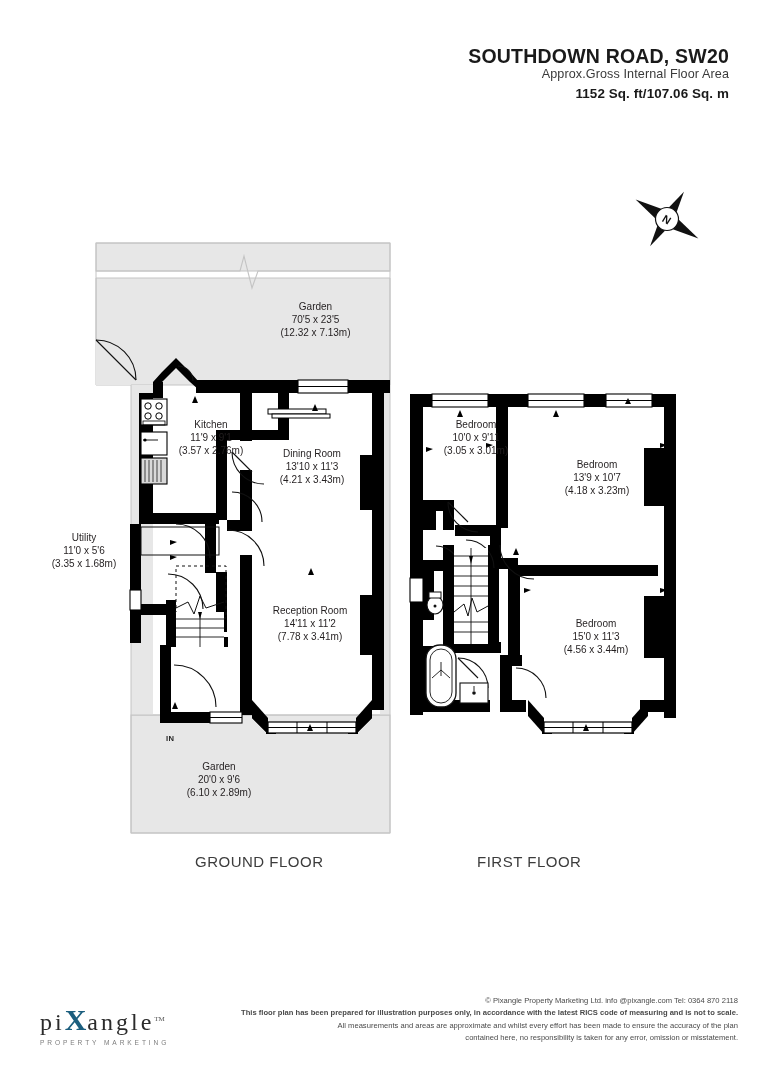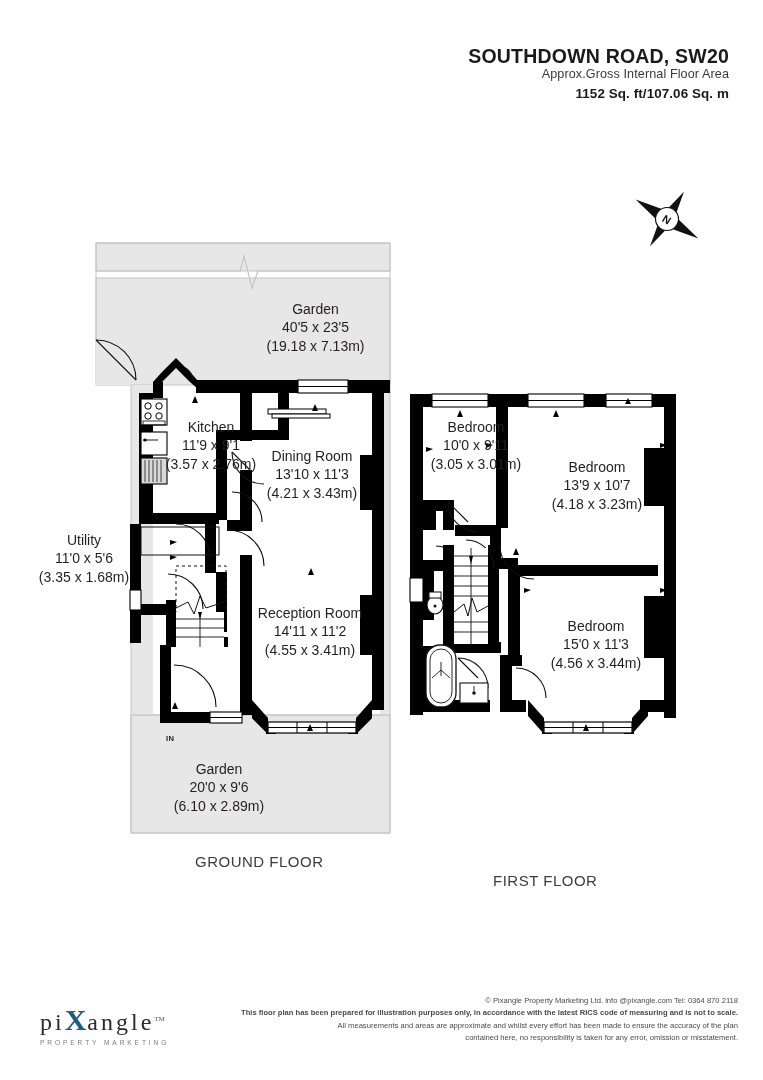--- a/index.html
+++ b/index.html
@@ -16,21 +16,21 @@
   .subtitle{font-size:12.6px;color:#3a3a3a;letter-spacing:0.1px;}
   .area{font-size:13.4px;font-weight:bold;color:#1a1a1a;margin-top:5px;letter-spacing:0.1px;}
 
   
   .compass{position:absolute;left:628px;top:185px;width:78px;height:68px;}
 
   
   .plan{position:absolute;left:0;top:0;width:763px;height:1080px;}
 
   
-  .lbl{position:absolute;text-align:center;line-height:1.32;color:#231f20;font-size:14px;white-space:nowrap;}
+  .lbl{position:absolute;text-align:center;line-height:1.32;color:#231f20;font-size:10px;white-space:nowrap;}
   .lbl .nm{display:block;}
   .lbl .d1{display:block;}
   .lbl .d2{display:block;}
 
   .floorlabel{position:absolute;font-size:15px;color:#3c3c3c;letter-spacing:0.5px;}
 
   .inmark{position:absolute;font-size:7.6px;font-weight:bold;color:#222;letter-spacing:0.4px;}
 
   
   .footer{position:absolute;left:0;top:985px;width:763px;height:95px;}
@@ -360,22 +360,22 @@
       <polygon points="660,443 667,445 660,448"></polygon>
       <polygon points="524,588 531,590 524,593"></polygon>
       <polygon points="660,588 667,590 660,593"></polygon>
       <polygon points="586,724 589,731 583,731"></polygon>
       <polygon points="516,548 519,555 513,555"></polygon>
     </g>
   </svg>
 
   <div class="lbl" style="left:238px;top:300px;width:155px;">
     <span class="nm">Garden</span>
-    <span class="d1">40'5 x 23'5</span>
-    <span class="d2">(19.18 x 7.13m)</span>
+    <span class="d1">70'5 x 23'5</span>
+    <span class="d2">(12.32 x 7.13m)</span>
   </div>
 
   <div class="lbl" style="left:148px;top:418px;width:126px;">
     <span class="nm">Kitchen</span>
     <span class="d1">11'9 x 9'1</span>
     <span class="d2">(3.57 x 2.76m)</span>
   </div>
 
   <div class="lbl" style="left:250px;top:447px;width:124px;">
     <span class="nm">Dining Room</span>
@@ -385,21 +385,21 @@
 
   <div class="lbl" style="left:28px;top:531px;width:112px;">
     <span class="nm">Utility</span>
     <span class="d1">11'0 x 5'6</span>
     <span class="d2">(3.35 x 1.68m)</span>
   </div>
 
   <div class="lbl" style="left:246px;top:604px;width:128px;">
     <span class="nm">Reception Room</span>
     <span class="d1">14'11 x 11'2</span>
-    <span class="d2">(4.55 x 3.41m)</span>
+    <span class="d2">(7.78 x 3.41m)</span>
   </div>
 
   <div class="lbl" style="left:148px;top:760px;width:142px;">
     <span class="nm">Garden</span>
     <span class="d1">20'0 x 9'6</span>
     <span class="d2">(6.10 x 2.89m)</span>
   </div>
 
   <div class="inmark" style="left:166px;top:734px;">IN</div>
 
@@ -415,21 +415,21 @@
     <span class="d2">(4.18 x 3.23m)</span>
   </div>
 
   <div class="lbl" style="left:535px;top:617px;width:122px;">
     <span class="nm">Bedroom</span>
     <span class="d1">15'0 x 11'3</span>
     <span class="d2">(4.56 x 3.44m)</span>
   </div>
 
   <div class="floorlabel" style="left:195px;top:853px;">GROUND FLOOR</div>
-  <div class="floorlabel" style="left:493px;top:853px;margin-top:19px;">FIRST FLOOR</div>
+  <div class="floorlabel" style="left:477px;top:853px;">FIRST FLOOR</div>
 
   <div class="footer">
 
     <div class="logo">
       <div class="wordmark"><span>pi</span><span class="bigx">X</span><span>angle</span><span class="tm">TM</span></div>
       <div class="tag">PROPERTY MARKETING</div>
     </div>
 
     <div class="disclaim">
       <span class="c1">© Pixangle Property Marketing Ltd. info @pixangle.com Tel: 0364 870 2118</span>

